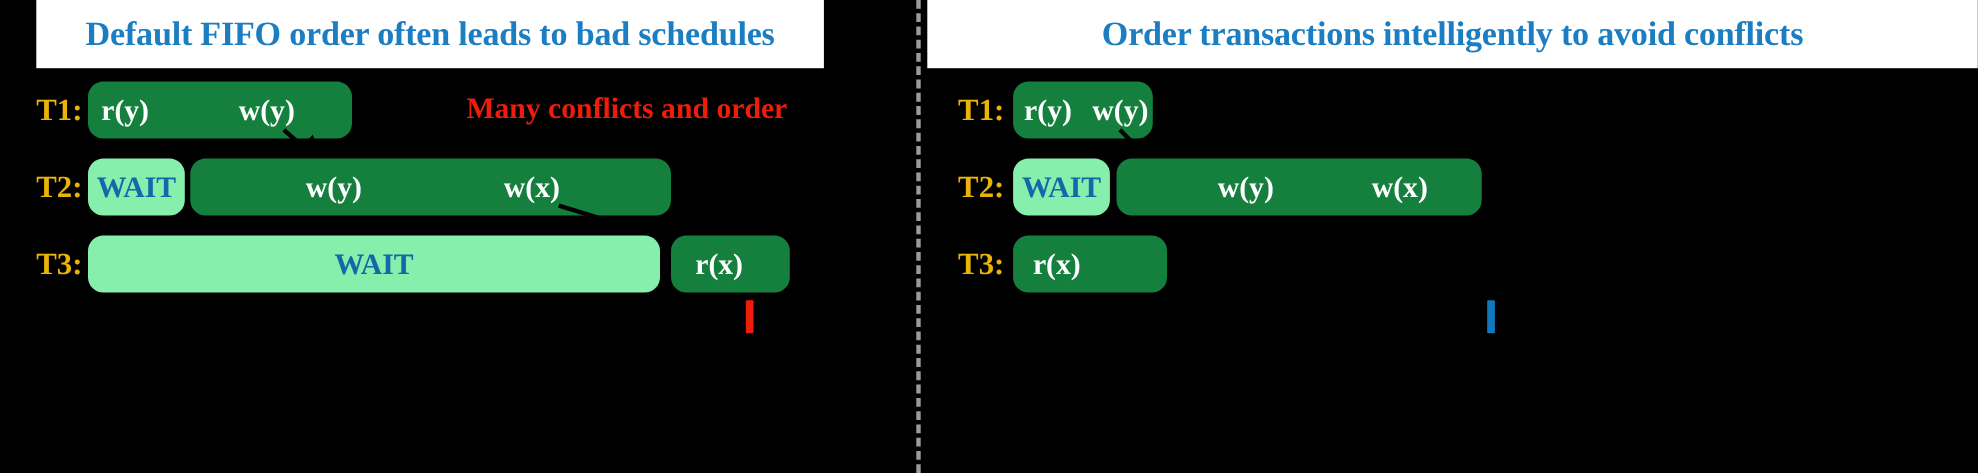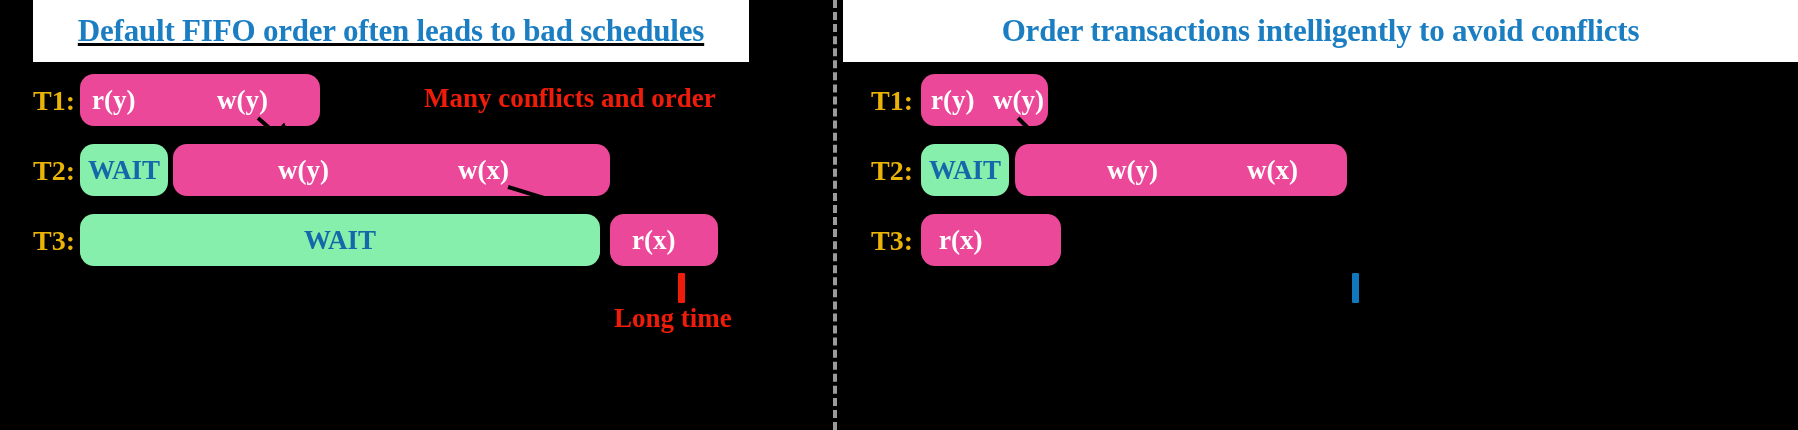--- a/index.html
+++ b/index.html
@@ -4,29 +4,29 @@
 <style>
   html,body{margin:0;padding:0;background:#000;}
   body{width:1798px;height:430px;position:relative;overflow:hidden;
        font-family:"Liberation Serif","DejaVu Serif",serif;}
   .panel{position:absolute;top:0;height:430px;}
   #left-panel{left:0;width:833px;}
   #right-panel{left:843px;width:955px;}
   .title-plate{position:absolute;background:#ffffff;display:flex;align-items:center;
        justify-content:center;}
   .title-text{color:#1b7ec2;font-weight:bold;white-space:nowrap;letter-spacing:-0.2px;}
-  #left-title-plate{left:33px;top:0px;width:716px;height:62px;text-decoration:underline;}
+  #left-title-plate{left:33px;top:0px;width:716px;height:62px;}
   #left-title-plate .title-text{font-size:31px;}
   #right-title-plate{left:0px;top:0px;width:955px;height:62px;align-items:center;}
   #right-title-plate .title-text{font-size:31px;}
 
   .row-label{position:absolute;color:#eab308;font-weight:bold;font-size:28px;}
   .bar{position:absolute;border-radius:14px;display:flex;align-items:center;
        box-sizing:border-box;}
-  .bar.dark{background:#ec4899;}
+  .bar.dark{background:#15803d;}
   .bar.light{background:#86efac;}
   .op{position:absolute;font-weight:bold;font-size:27px;color:#ffffff;
       white-space:nowrap;}
   .op.waitlbl{color:#1268a8;position:static;width:100%;text-align:center;}
 
   .note{position:absolute;font-weight:bold;white-space:nowrap;}
   #left-note{color:#f01c0a;font-size:27px;left:424px;top:83px;}
   #left-bottom-note{color:#f01c0a;font-size:27px;left:614px;top:303px;}
   #right-bottom-note{color:#1268a8;font-size:27px;left:1249px;top:303px;}
 
@@ -84,21 +84,20 @@
   <span class="row-label" style="left:33px;top:225px;">T3:</span>
   <div class="bar light" style="left:80px;top:214px;width:520px;height:52px;">
     <span class="op waitlbl">WAIT</span>
   </div>
   <div class="bar dark" style="left:610px;top:214px;width:108px;height:52px;">
     <span class="op" style="left:22px;">r(x)</span>
   </div>
 
   <span class="note" id="left-note">Many conflicts and order</span>
   <div class="tick" id="left-tick"></div>
-  <span class="note" id="left-bottom-note">Long time</span>
 </div>
 
 <div id="divider"></div>
 
 <div class="panel" id="right-panel">
 
   <div class="title-plate" id="right-title-plate">
     <span class="title-text">Order transactions intelligently to avoid conflicts</span>
   </div>
 

